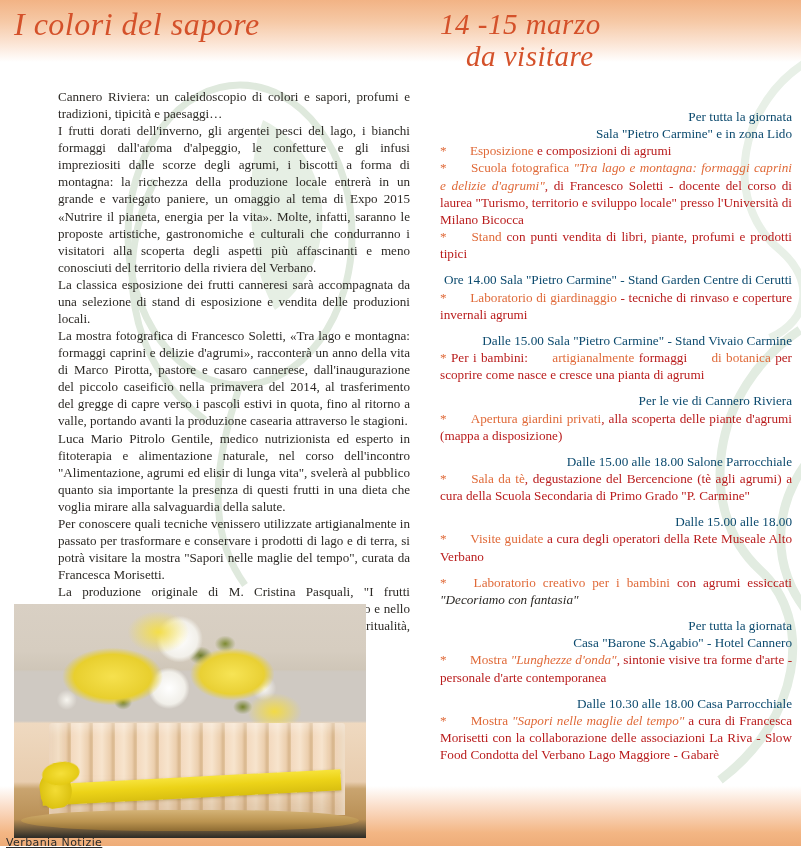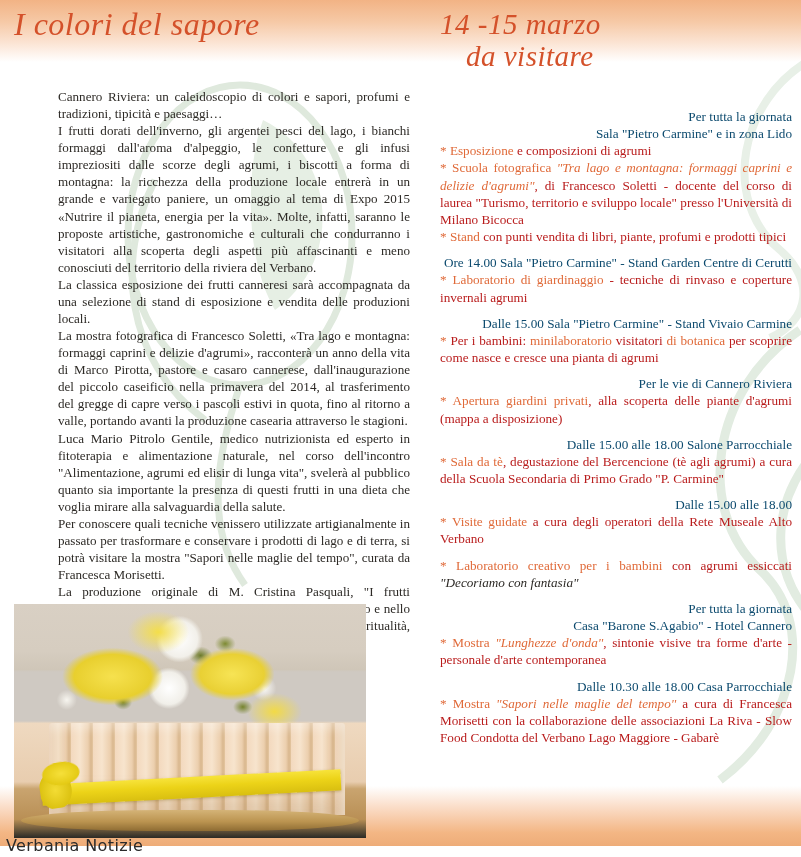--- a/index.html
+++ b/index.html
@@ -125,42 +125,43 @@
     position: absolute; left: 2%; right: 2%; top: 88%; height: 9%;
     background: linear-gradient(to bottom, #d4b377 0%, #bb9450 55%, #8e6c33 100%);
     border-radius: 50%/60%;
   }
 
   
   .footer {
     position: absolute; left: 6px; top: 836px;
     color: #2a2a2a;
     font-family: "DejaVu Sans", "Liberation Sans", sans-serif;
-    font-size: 16px;
+    font-size: 11px;
     letter-spacing: 0.4px;
+    text-decoration: underline;
   }
 
   
   .program {
     position: absolute; left: 440px; top: 108px; width: 352px;
     font-size: 13.2px;
     line-height: 1.30;
     color: #2d2a26;
     text-align: justify;
     text-justify: inter-word;
   }
   .blk { margin-bottom: 9px; }
   .blk:last-child { margin-bottom: 0; }
   .hd {
     color: #0c4a6e;
     display: block;
     text-align: right;
   }
   .it { display: block; }
-  .or { color: #e06a39; }
+  .or { color: #e06a39; margin-left: 20px; }
   .or-i { color: #e06a39; font-style: italic; }
   .dk { color: #b91c1c; }
   .dk-i { color: #2d2a26; font-style: italic; }
   .star { color: #e06a39; }
 </style>
 </head>
 <body>
 
 <div class="bg-top"></div>
 <div class="bg-bottom"></div>
@@ -226,21 +227,21 @@
       <span class="it"><span class="star">* </span><span class="or">Esposizione</span><span class="dk"> e composizioni di agrumi</span></span>
       <span class="it"><span class="star">* </span><span class="or">Scuola fotografica </span><span class="or-i">"Tra lago e montagna: formaggi caprini e delizie d'agrumi"</span><span class="dk">, di Francesco Soletti -  docente del corso di laurea "Turismo, territorio e sviluppo locale" presso l'Università di Milano Bicocca</span></span>
       <span class="it"><span class="star">* </span><span class="or">Stand</span><span class="dk"> con punti vendita di libri, piante, profumi e prodotti tipici</span></span>
     </div>
     <div class="blk">
       <span class="hd">Ore 14.00 Sala "Pietro Carmine" - Stand Garden Centre di Cerutti</span>
       <span class="it"><span class="star">* </span><span class="or">Laboratorio di giardinaggio</span><span class="dk"> - tecniche di rinvaso e coperture invernali agrumi</span></span>
     </div>
     <div class="blk">
       <span class="hd">Dalle 15.00 Sala "Pietro Carmine" - Stand Vivaio Carmine</span>
-      <span class="it"><span class="star">* </span><span class="dk">Per i bambini: </span><span class="or">minilaboratorio</span><span class="dk"> visitatori </span><span class="or">di botanica</span><span class="dk"> per scoprire come nasce e cresce una pianta di agrumi</span></span>
+      <span class="it"><span class="star">* </span><span class="dk">Per i bambini: </span><span class="or">artigianalmente</span><span class="dk"> formaggi </span><span class="or">di botanica</span><span class="dk"> per scoprire come nasce e cresce una pianta di agrumi</span></span>
     </div>
     <div class="blk">
       <span class="hd">Per le vie di Cannero Riviera</span>
       <span class="it"><span class="star">* </span><span class="or">Apertura giardini privati</span><span class="dk">, alla scoperta delle piante d'agrumi (mappa a disposizione)</span></span>
     </div>
     <div class="blk">
       <span class="hd">Dalle 15.00 alle 18.00 Salone Parrocchiale</span>
       <span class="it"><span class="star">* </span><span class="or">Sala da tè</span><span class="dk">, degustazione del Bercencione (tè agli agrumi) a cura della Scuola Secondaria di Primo Grado "P. Carmine"</span></span>
     </div>
     <div class="blk">

